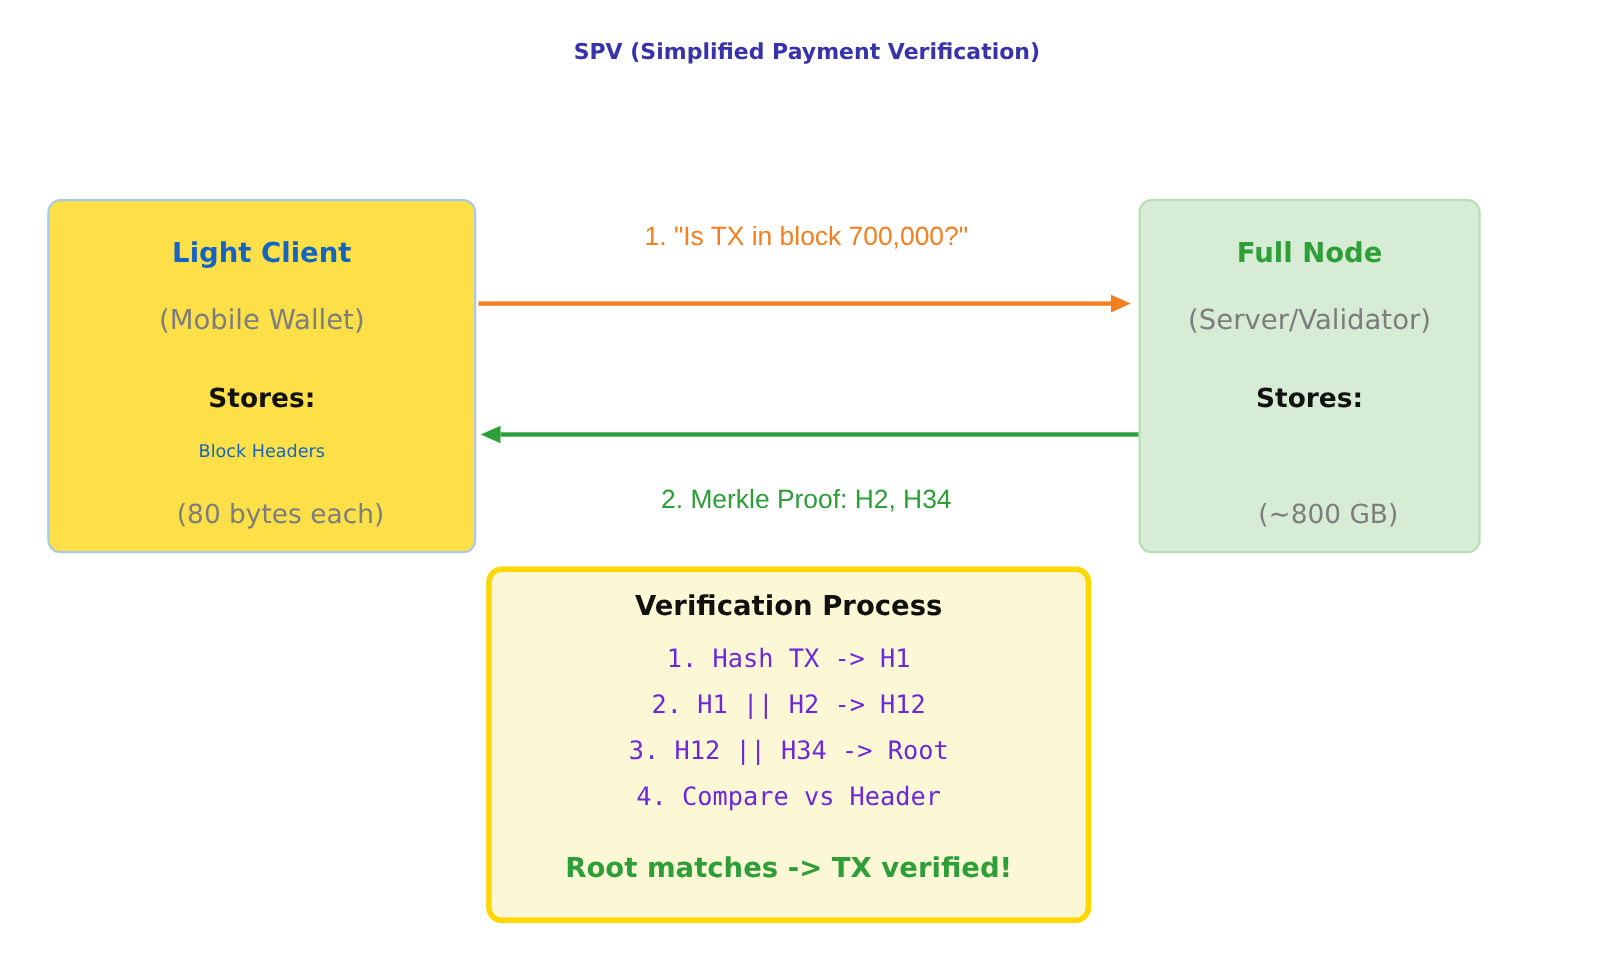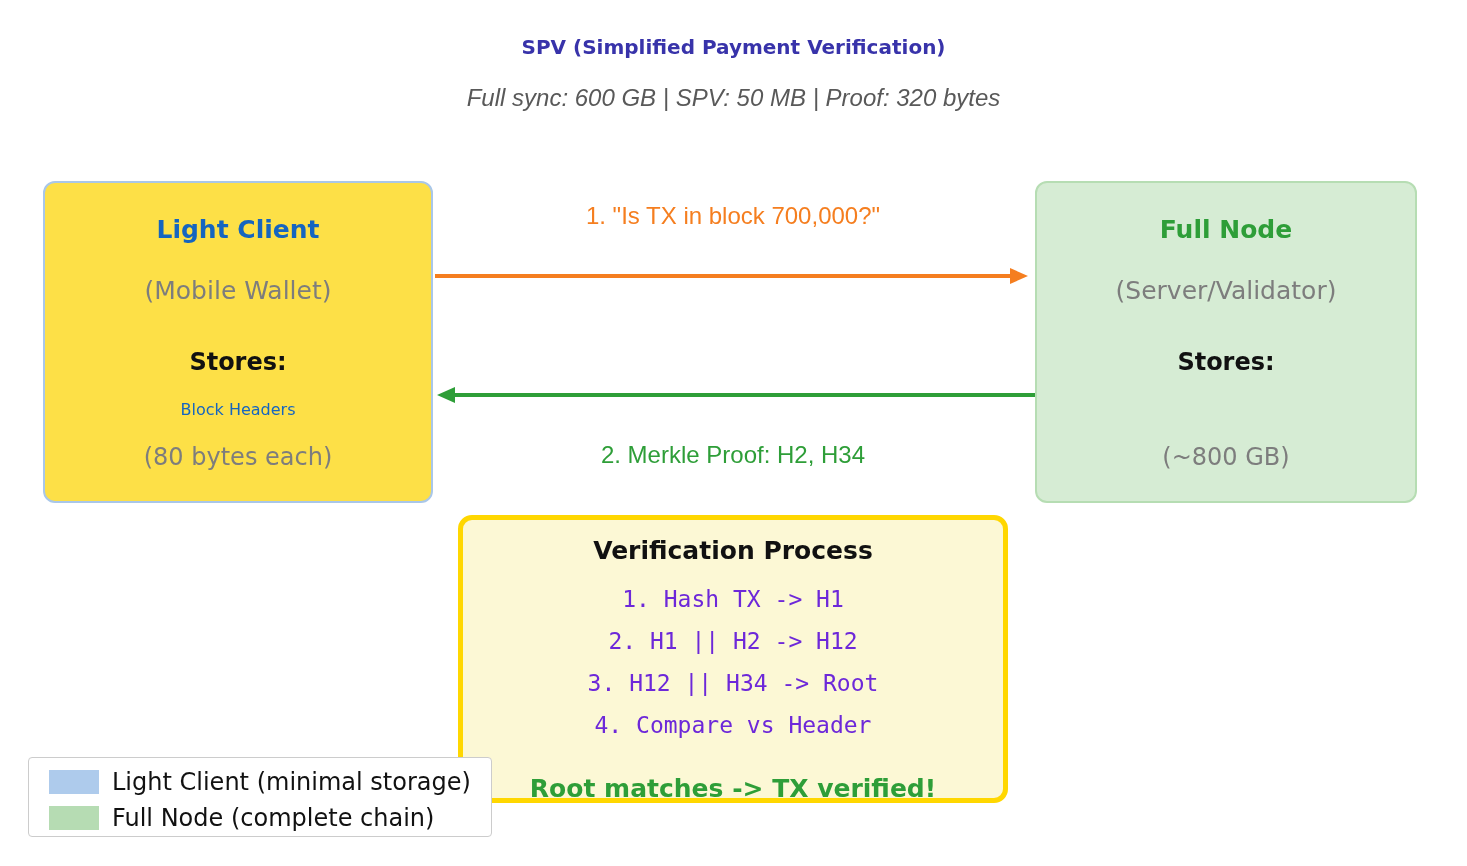--- a/index.html
+++ b/index.html
@@ -11,47 +11,47 @@
   .center{text-align:center;}
 
   
   .title{left:0;top:31px;width:100%;font-size:20px;font-weight:bold;color:#3833aa;line-height:32px;}
   .subtitle{left:0;top:83px;width:100%;font-size:24px;font-style:italic;color:#595959;
     font-family:"Liberation Sans",sans-serif;line-height:30px;}
 
   
   .node-box{width:390px;height:322px;border-radius:12px;box-sizing:border-box;}
   .box-blue{left:43px;top:181px;background:#fde047;border:2px solid #a9c7e9;}
-  .box-green{left:1035px;top:181px;width:382px;background:#d6ecd4;border:2px solid #b6ddb3;}
+  .box-green{left:1035px;top:181px;width:311px;background:#d6ecd4;border:2px solid #b6ddb3;}
   .node-line{left:0;width:100%;text-align:center;line-height:30px;}
   .nl-title{top:32px;font-size:25px;font-weight:bold;}
   .nl-sub{top:93px;font-size:25px;color:#7d7d7d;}
   .nl-stores{top:164px;font-size:24px;font-weight:bold;color:#111111;}
   .nl-value{top:212px;font-size:16px;}
-  .nl-detail{top:259px;font-size:24px;color:#7d7d7d;}
+  .nl-detail{top:269px;font-size:24px;color:#7d7d7d;margin-left:17px;}
   .blue-text{color:#1565c0;}
   .green-text{color:#2e9e38;}
   .orange-text{color:#f57e1f;}
 
   
   .arrow-label{left:433px;width:600px;text-align:center;font-size:24px;line-height:28px;
     font-family:"Liberation Sans",sans-serif;}
   .lbl-request{top:202px;}
   .lbl-response{top:441px;}
   .arrow-line{height:4px;}
   .line-request{left:435px;top:274px;width:577px;background:#f57e1f;}
   .line-response{left:455px;top:393px;width:580px;background:#2e9e38;}
   .head{width:0;height:0;}
   .head-right{left:1010px;top:268px;border-top:8px solid transparent;border-bottom:8px solid transparent;
     border-left:18px solid #f57e1f;}
   .head-left{left:437px;top:387px;border-top:8px solid transparent;border-bottom:8px solid transparent;
     border-right:18px solid #2e9e38;}
 
   
-  .verify-box{left:458px;top:515px;width:550px;height:288px;background:#fcf8d5;
+  .verify-box{left:442px;top:515px;width:550px;height:324px;background:#fcf8d5;
     border:5px solid #ffd700;border-radius:14px;box-sizing:border-box;z-index:1;}
   .v-line{left:0;width:100%;text-align:center;line-height:30px;}
   .v-title{top:15px;font-size:25px;font-weight:bold;color:#111111;line-height:32px;}
   .v-step{font-size:23px;color:#6d28d9;font-family:"DejaVu Sans Mono",monospace;}
   .v-step-1{top:64px;} .v-step-2{top:106px;} .v-step-3{top:148px;} .v-step-4{top:190px;}
   .v-result{top:253px;font-size:25px;font-weight:bold;color:#2e9e38;line-height:32px;}
 
   
   .legend{left:28px;top:757px;width:464px;height:80px;background:#ffffff;
     border:1px solid #cccccc;border-radius:4px;box-sizing:border-box;z-index:3;}
@@ -59,21 +59,20 @@
   .legend-row-1{top:10px;} .legend-row-2{top:46px;}
   .swatch{width:50px;height:24px;flex:0 0 50px;}
   .legend-label{font-size:24px;color:#111111;white-space:nowrap;}
 </style>
 </head>
 <body>
 
 <div class="canvas">
 
   <div class="abs title center">SPV (Simplified Payment Verification)</div>
-  <div class="abs subtitle center">Full sync: 600 GB | SPV: 50 MB | Proof: 320 bytes</div>
 
   <div class="abs node-box box-blue">
     <div class="abs node-line nl-title blue-text">Light Client</div>
     <div class="abs node-line nl-sub">(Mobile Wallet)</div>
     <div class="abs node-line nl-stores">Stores:</div>
     <div class="abs node-line nl-value blue-text">Block Headers</div>
     <div class="abs node-line nl-detail">(80 bytes each)</div>
   </div>
 
   <div class="abs node-box box-green">
@@ -93,24 +92,14 @@
 
   <div class="abs verify-box">
     <div class="abs v-line v-title">Verification Process</div>
     <div class="abs v-line v-step v-step-1">1. Hash TX -&gt; H1</div>
     <div class="abs v-line v-step v-step-2">2. H1 || H2 -&gt; H12</div>
     <div class="abs v-line v-step v-step-3">3. H12 || H34 -&gt; Root</div>
     <div class="abs v-line v-step v-step-4">4. Compare vs Header</div>
     <div class="abs v-line v-result">Root matches -&gt; TX verified!</div>
   </div>
 
-  <div class="abs legend">
-    <div class="abs legend-row legend-row-1">
-      <span class="swatch" style="background: rgb(174, 203, 236);"></span>
-      <span class="legend-label">Light Client (minimal storage)</span>
-    </div>
-    <div class="abs legend-row legend-row-2">
-      <span class="swatch" style="background: rgb(182, 220, 179);"></span>
-      <span class="legend-label">Full Node (complete chain)</span>
-    </div>
-  </div>
 
 </div>
 
 </body></html>

